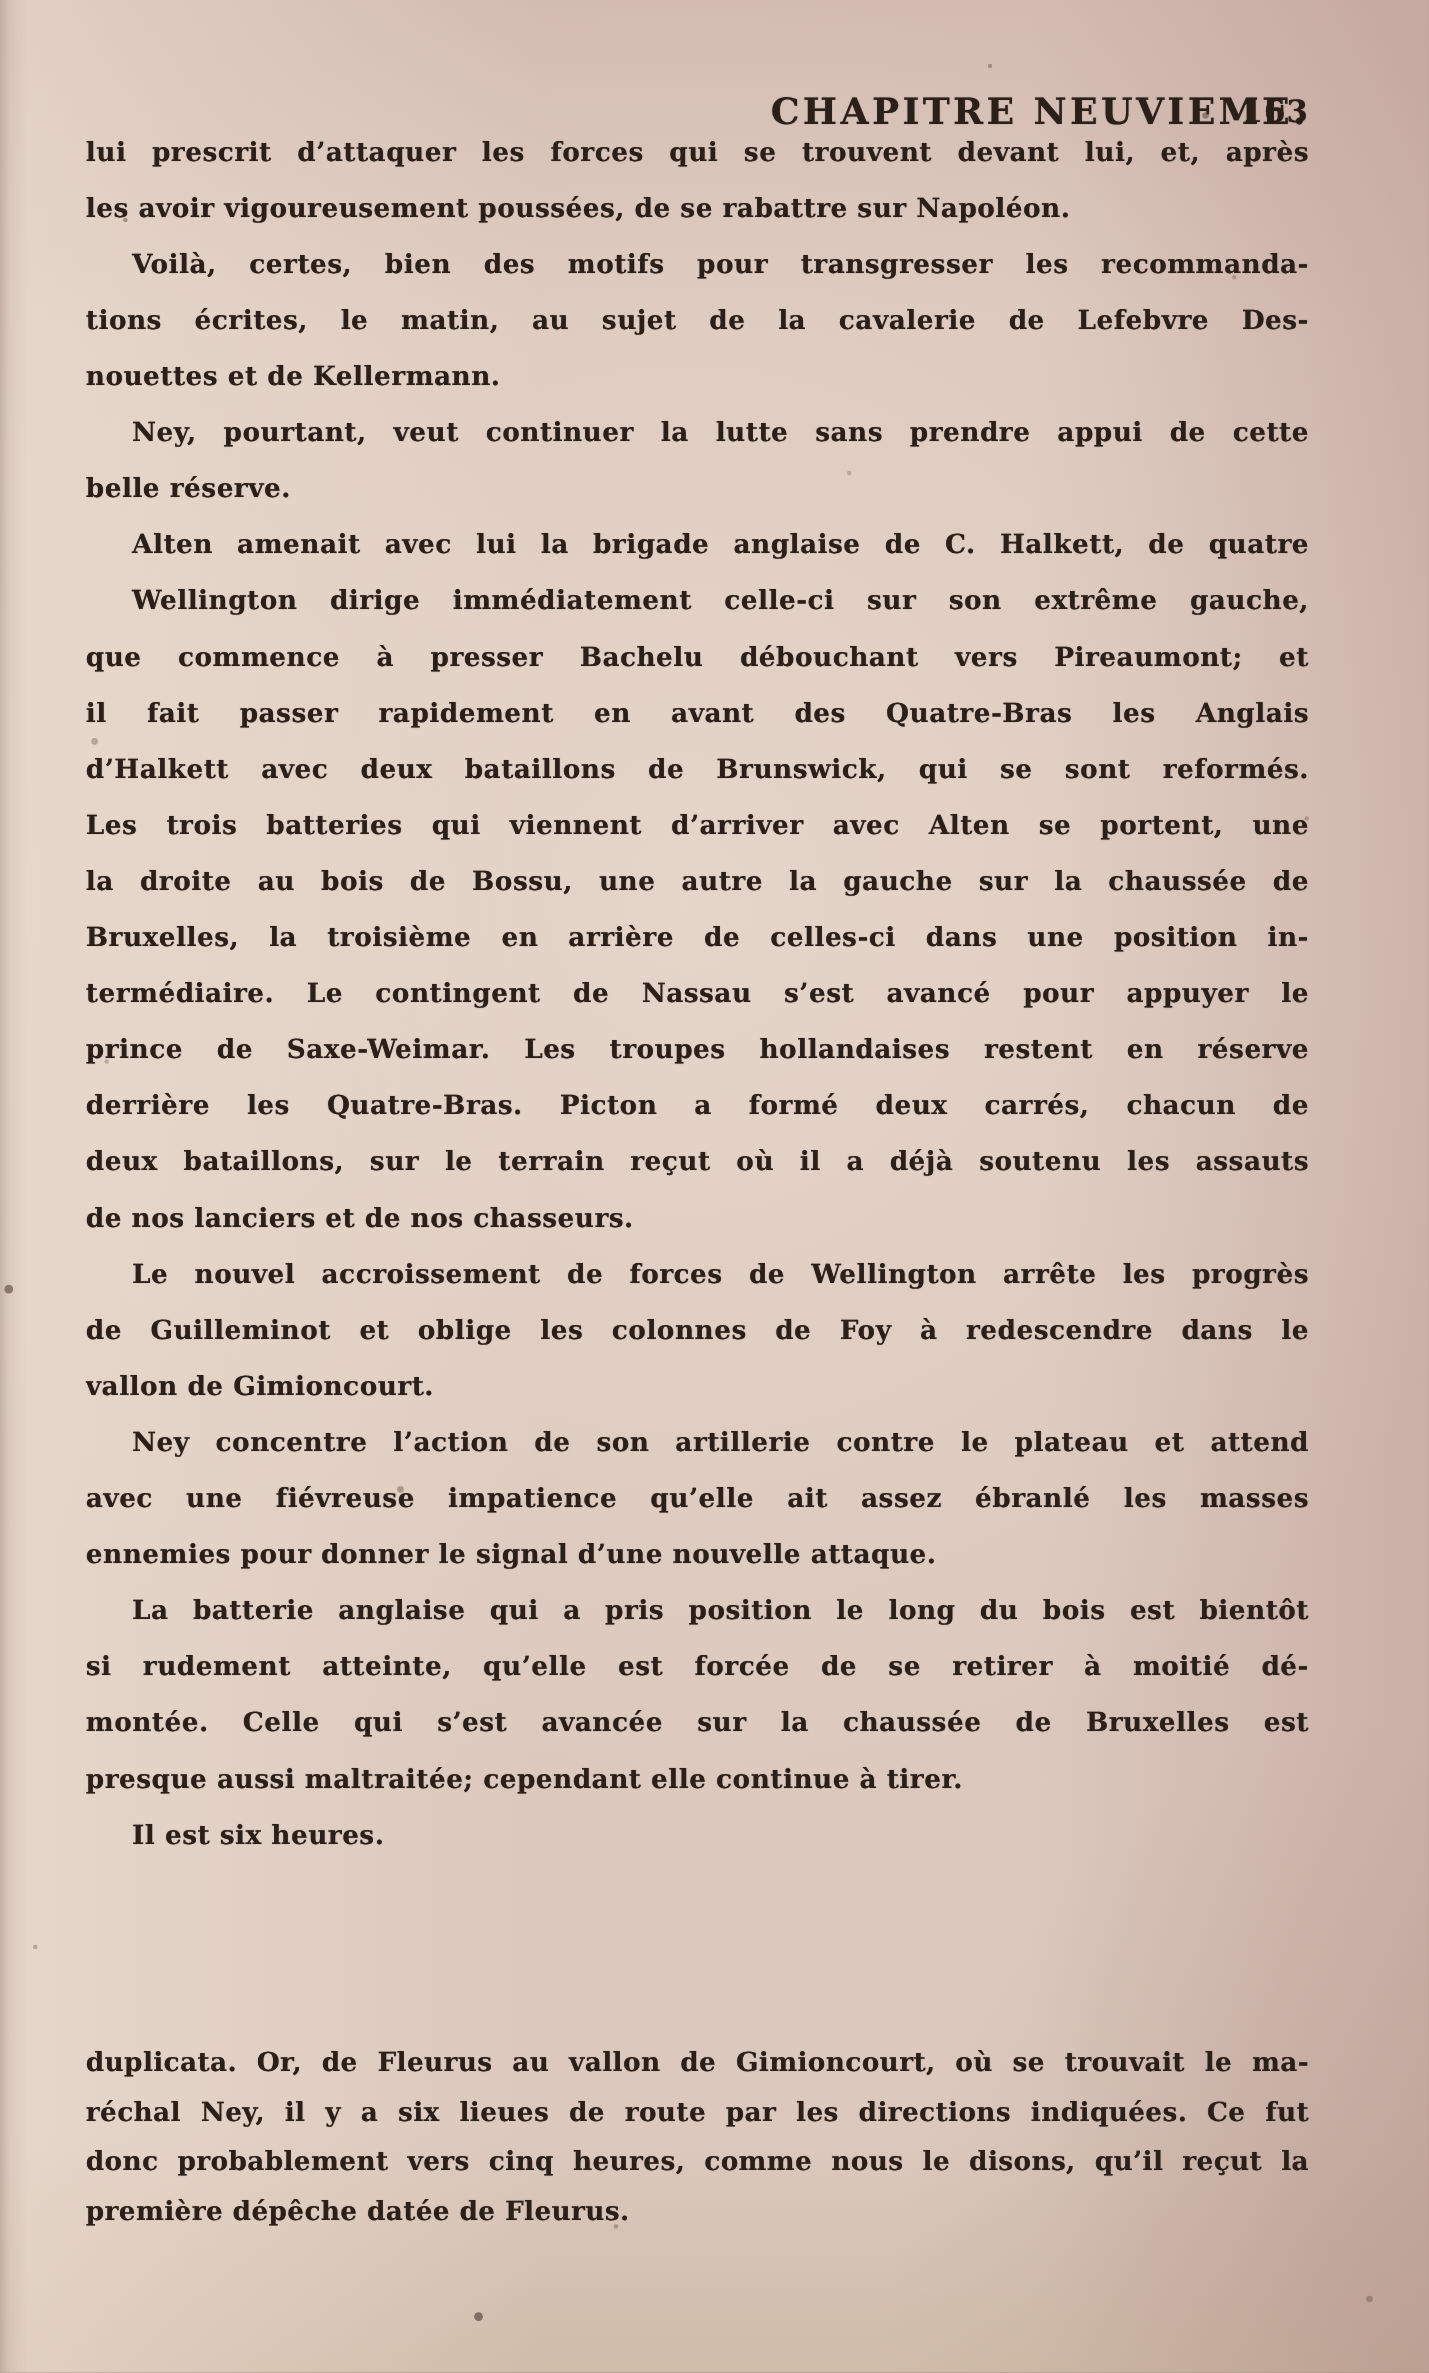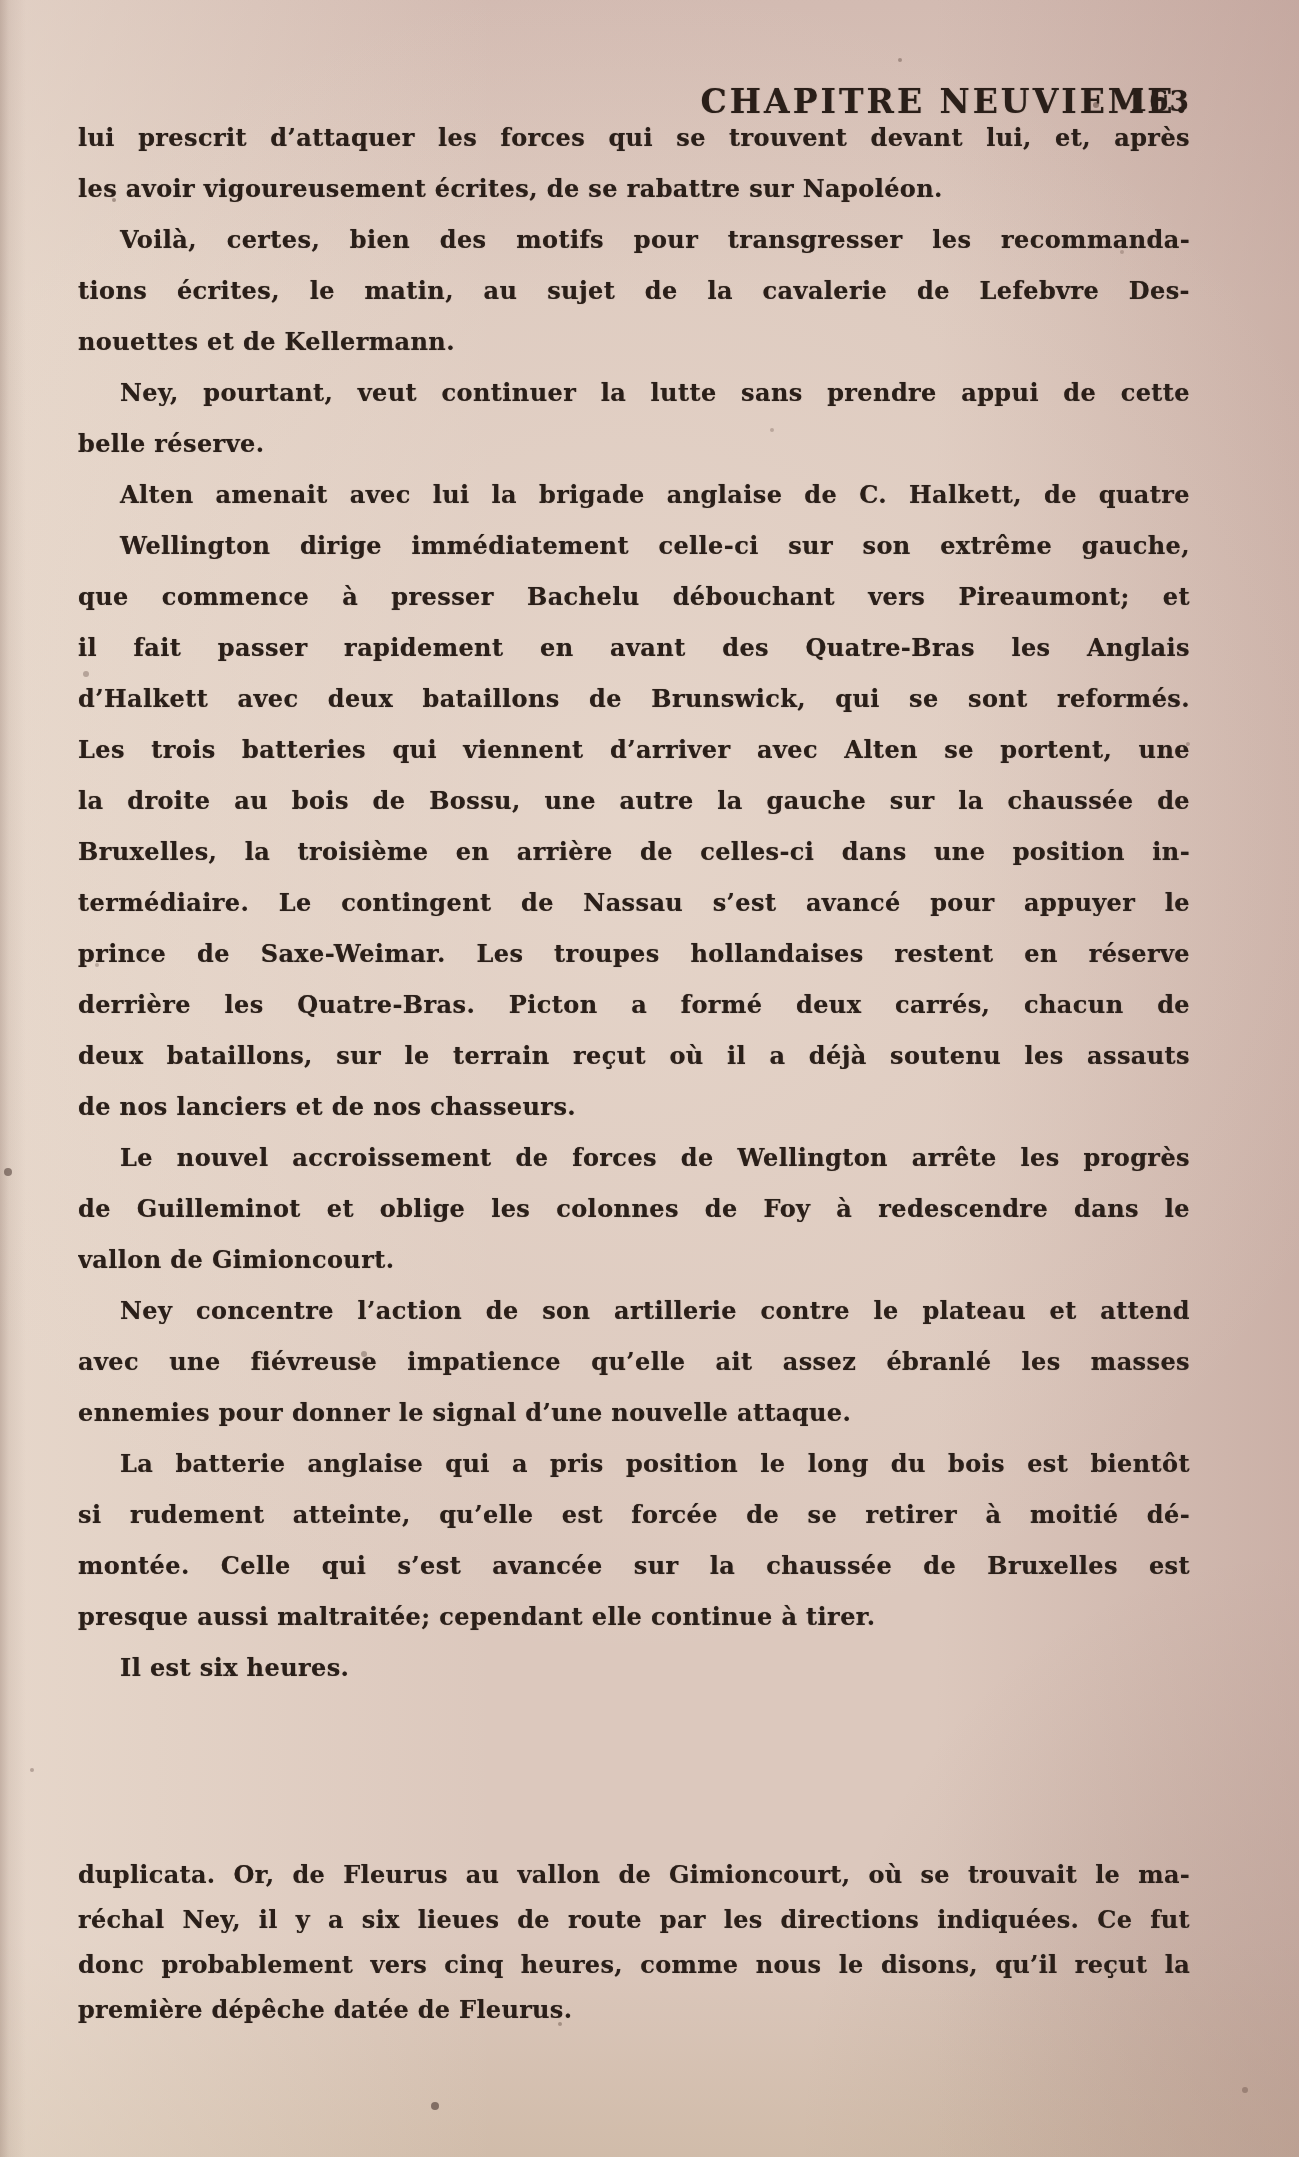--- a/index.html
+++ b/index.html
@@ -83,21 +83,21 @@
 
 <div class="page">
   <div class="header">
     <span class="chapter">CHAPITRE NEUVIEME.</span>
     <span class="pagenum">163</span>
   </div>
 
   <div class="body-block" id="body-text">
       <div class="paragraph">
         <div class="bline">lui prescrit d’attaquer les forces qui se trouvent devant lui, et, après</div>
-        <div class="bline last">les avoir vigoureusement écrites, de se rabattre sur Napoléon.</div>
+        <div class="bline last">les avoir vigoureusement poussées, de se rabattre sur Napoléon.</div>
       </div>
       <div class="paragraph">
         <div class="bline indent">Voilà, certes, bien des motifs pour transgresser les recommanda-</div>
         <div class="bline">tions écrites, le matin, au sujet de la cavalerie de Lefebvre Des-</div>
         <div class="bline last">nouettes et de Kellermann.</div>
       </div>
       <div class="paragraph">
         <div class="bline indent">Ney, pourtant, veut continuer la lutte sans prendre appui de cette</div>
         <div class="bline last">belle réserve.</div>
       </div>

